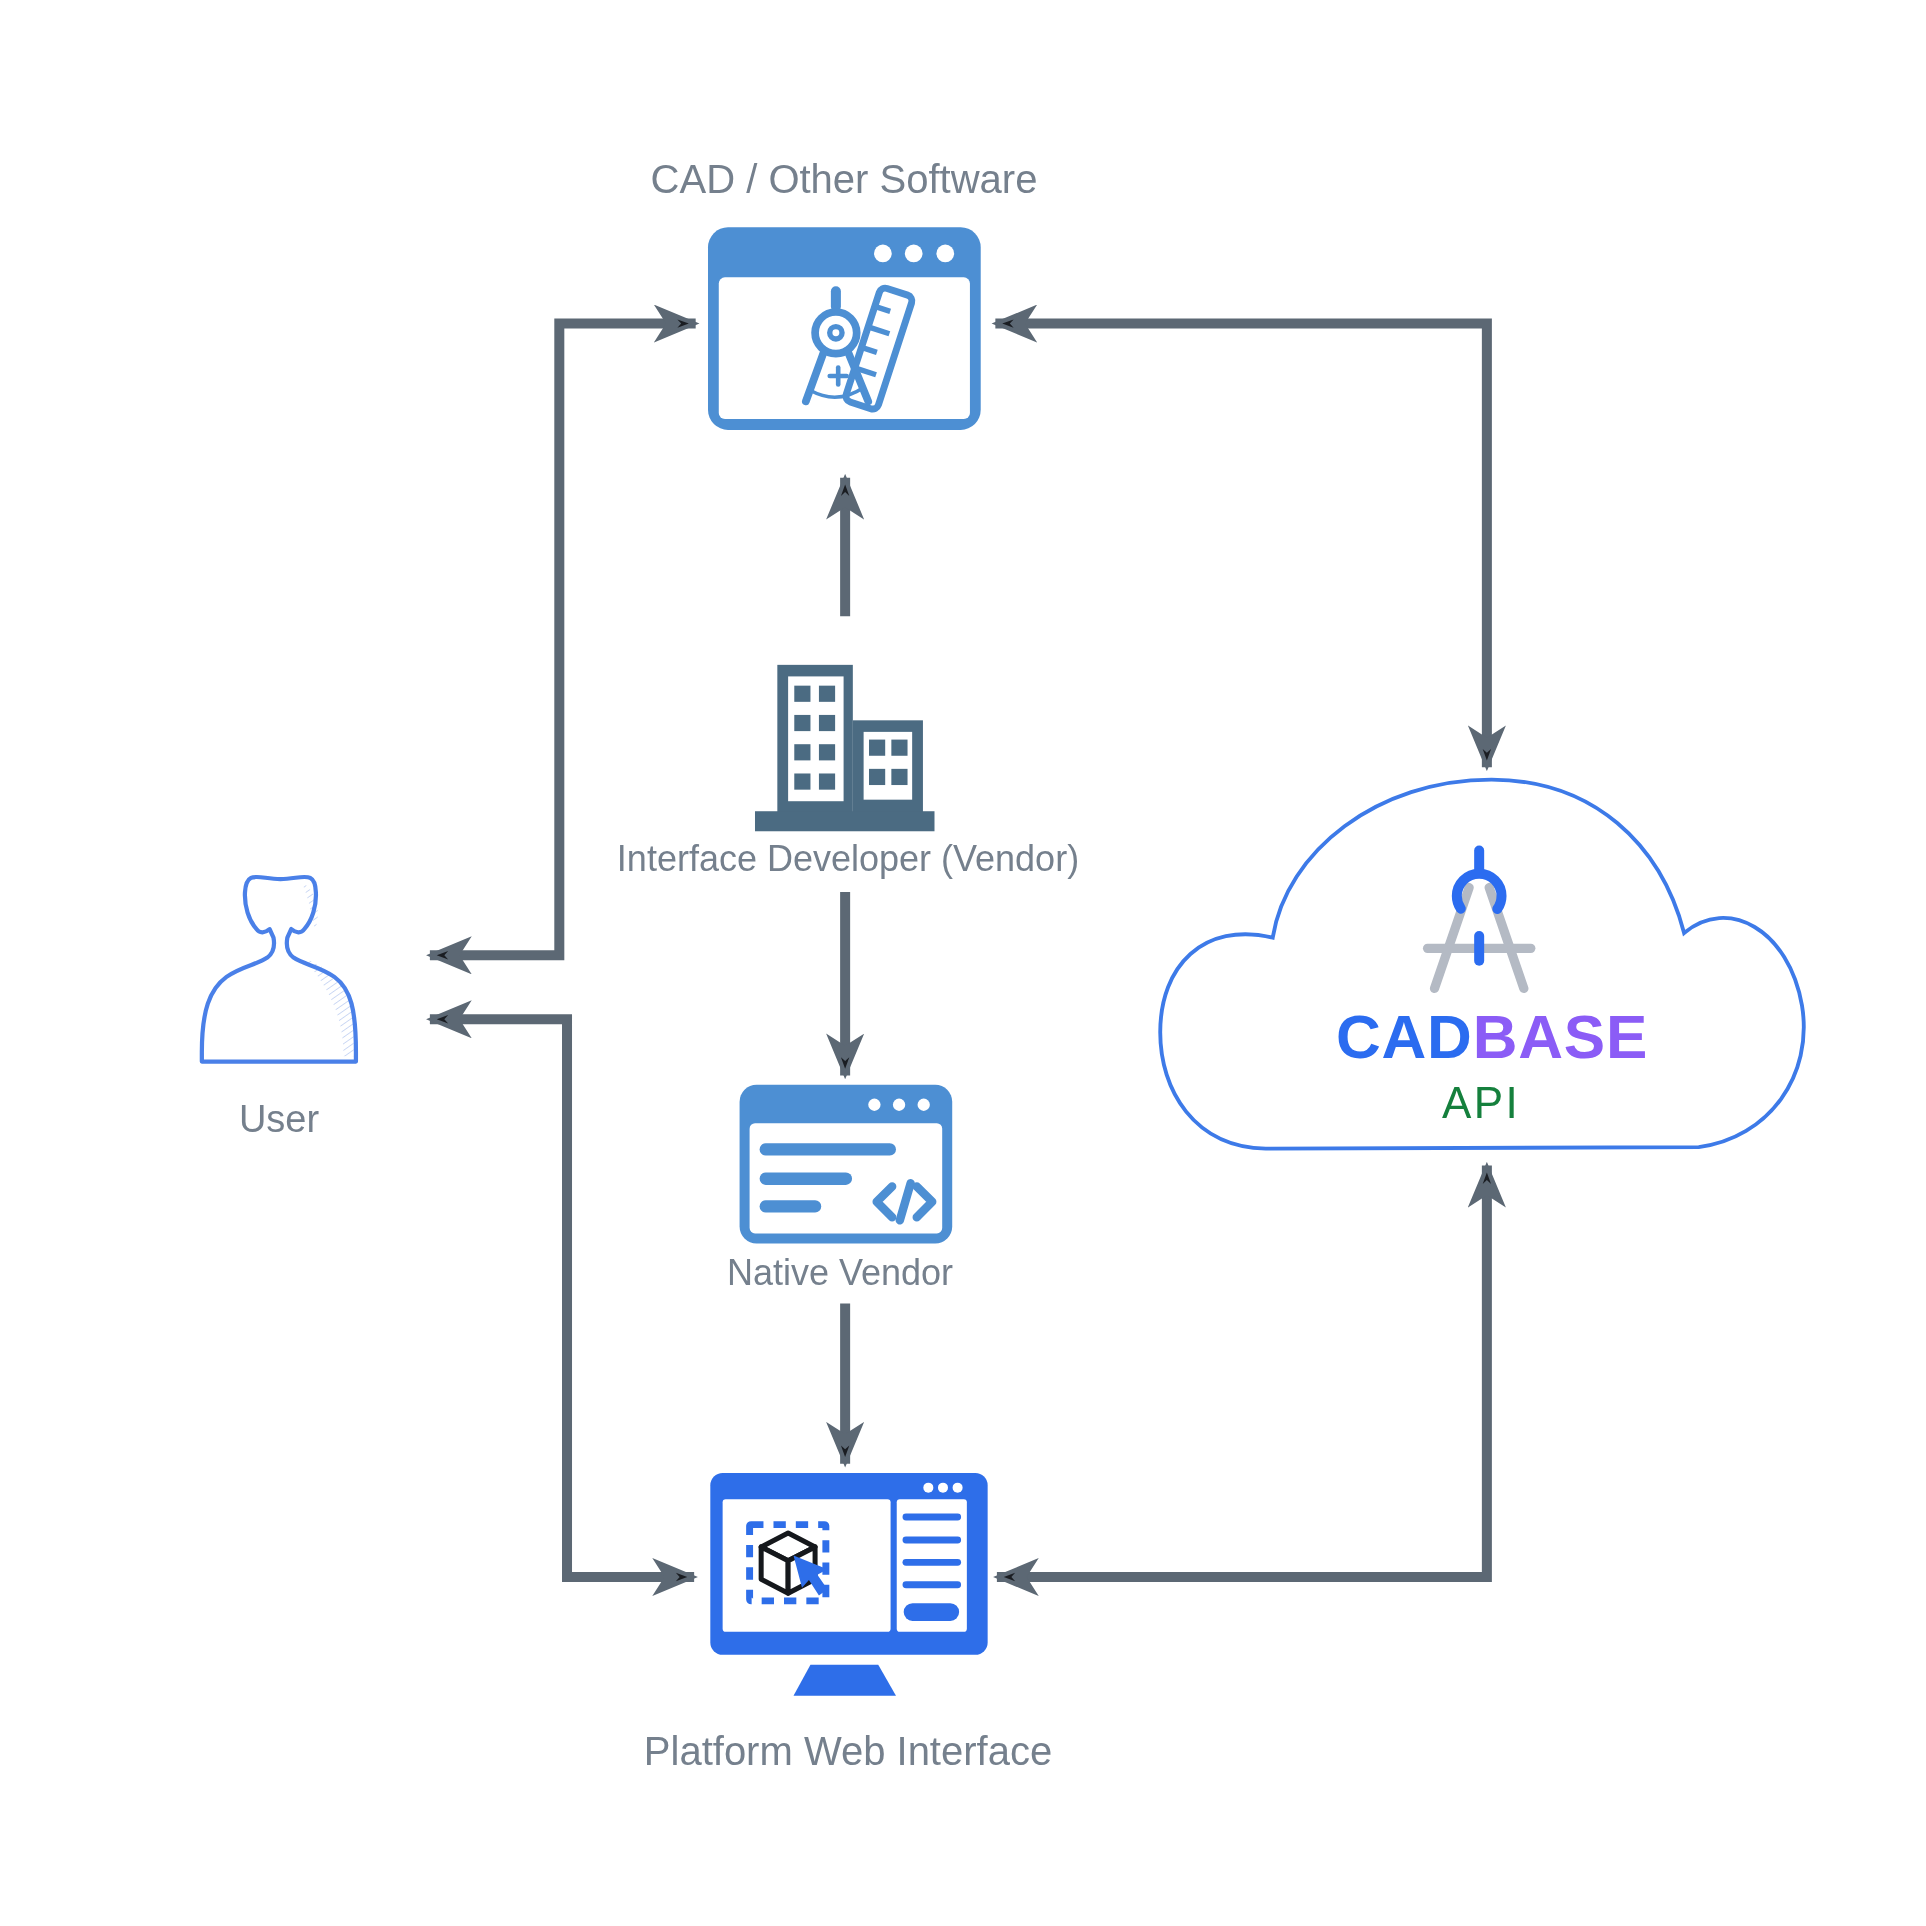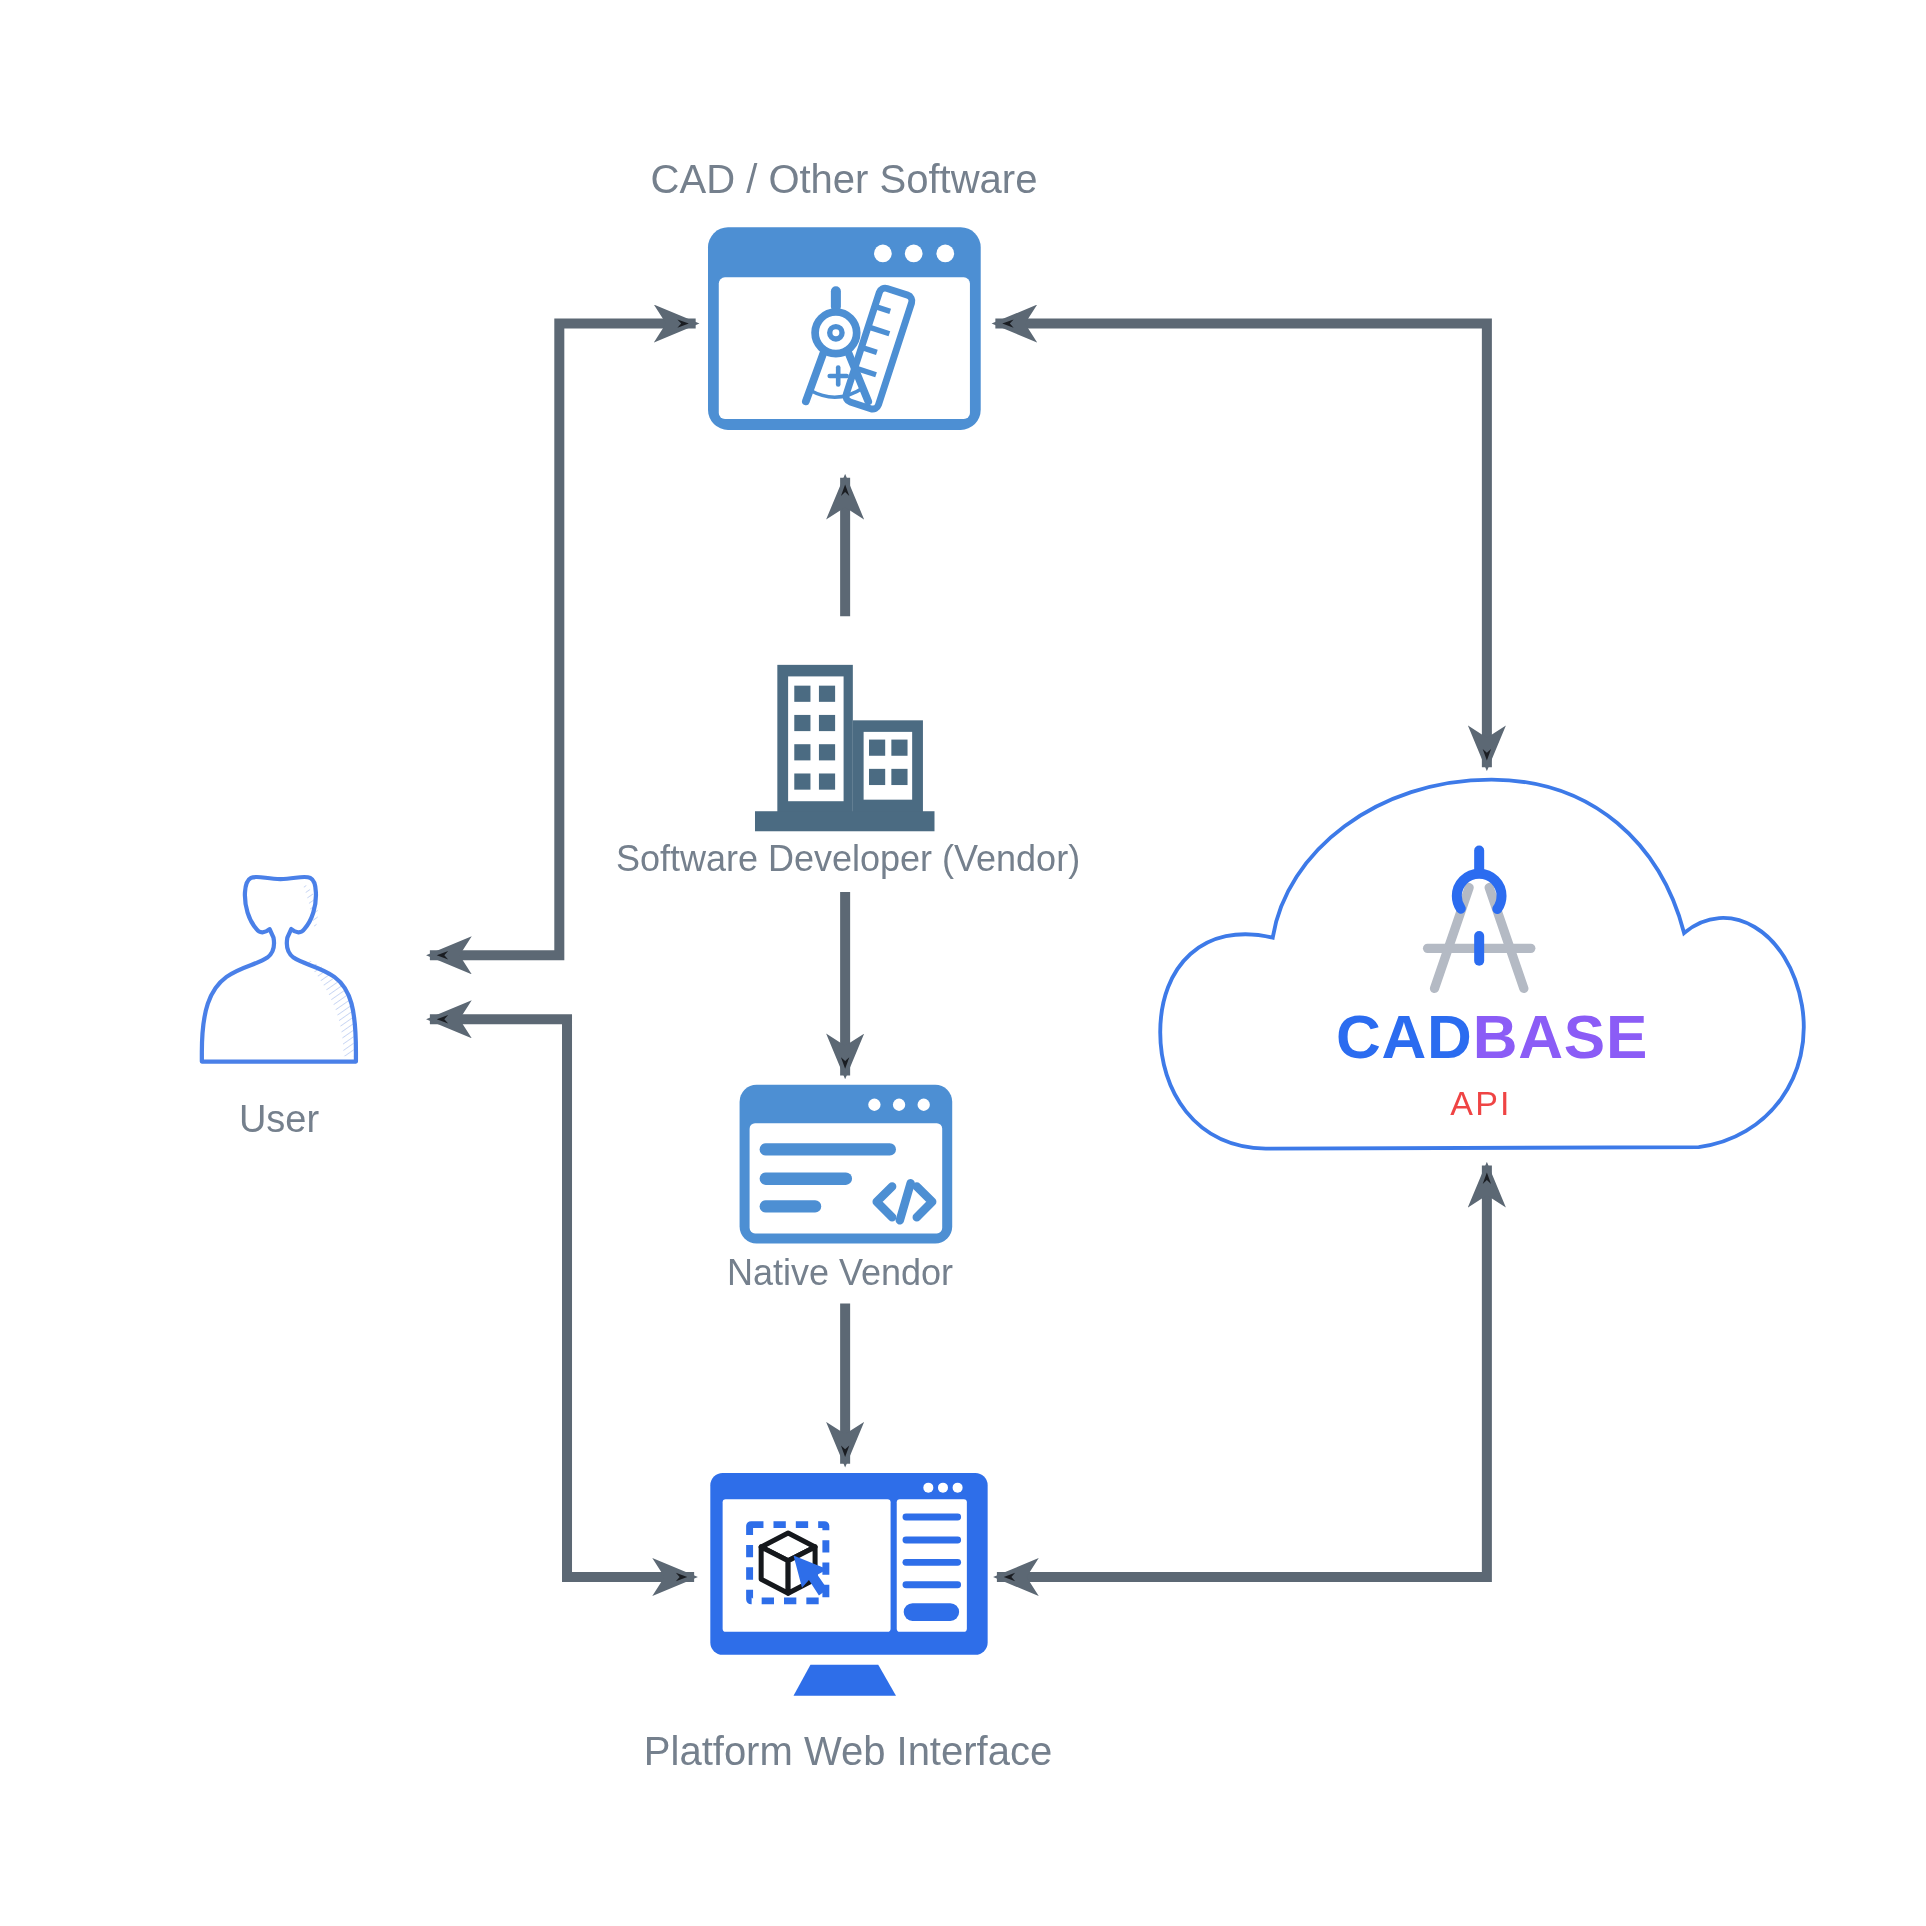--- a/index.html
+++ b/index.html
@@ -22,21 +22,21 @@
   .lbl-mid{font-size:36px;}
   .lbl-user{font-size:38px;}
   .brand{
     position:absolute;transform:translate(-50%,-50%);
     font-size:62px;font-weight:600;letter-spacing:0.8px;white-space:nowrap;
   }
   .brand .cad{color:#2b6cf0;margin-top:8px;}
   .brand .base{color:#8b5cf6;}
   .api{
     position:absolute;transform:translate(-50%,-50%);
-    font-size:34px;color:#ef4444;letter-spacing:2.3px;
+    font-size:44px;color:#15803d;letter-spacing:2.3px;
   }
 </style>
 </head>
 <body>
 
 <div class="canvas">
 
   <svg width="1926" height="1926" viewBox="0 0 2500 2500">
     <defs>
       <marker id="ah" viewBox="0 0 12 10" refX="11" refY="5" markerWidth="4.6" markerHeight="3.8" orient="auto-start-reverse">
@@ -190,21 +190,21 @@
         <line x1="1853" y1="1231" x2="1987" y2="1231" stroke="#b4bac4" stroke-width="12" stroke-linecap="round"></line>
         <line x1="1920" y1="1104" x2="1920" y2="1132" stroke="#2b6cf0" stroke-width="13" stroke-linecap="round"></line>
         <circle cx="1920" cy="1163" r="29" fill="none" stroke="#2b6cf0" stroke-width="13" stroke-dasharray="18 55 110 0" stroke-linecap="round"></circle>
         <line x1="1920" y1="1215" x2="1920" y2="1247" stroke="#2b6cf0" stroke-width="13" stroke-linecap="round"></line>
       </g>
     </g>
   </svg>
 
   <div class="lbl lbl-big" style="left:844px;top:179px;">CAD / Other Software</div>
 
-  <div class="lbl lbl-mid" style="left:848px;top:859px;">Software Developer (Vendor)</div>
+  <div class="lbl lbl-mid" style="left:848px;top:859px;">Interface Developer (Vendor)</div>
 
   <div class="lbl lbl-mid" style="left:840px;top:1273px;">Native Vendor</div>
 
   <div class="lbl lbl-big" style="left:848px;top:1751px;">Platform Web Interface</div>
 
   <div class="lbl lbl-user" style="left:279px;top:1119px;">User</div>
 
   <div class="brand" style="left:1492px;top:1036px;">
     <span class="cad">CAD</span><span class="base">BASE</span>
   </div>

